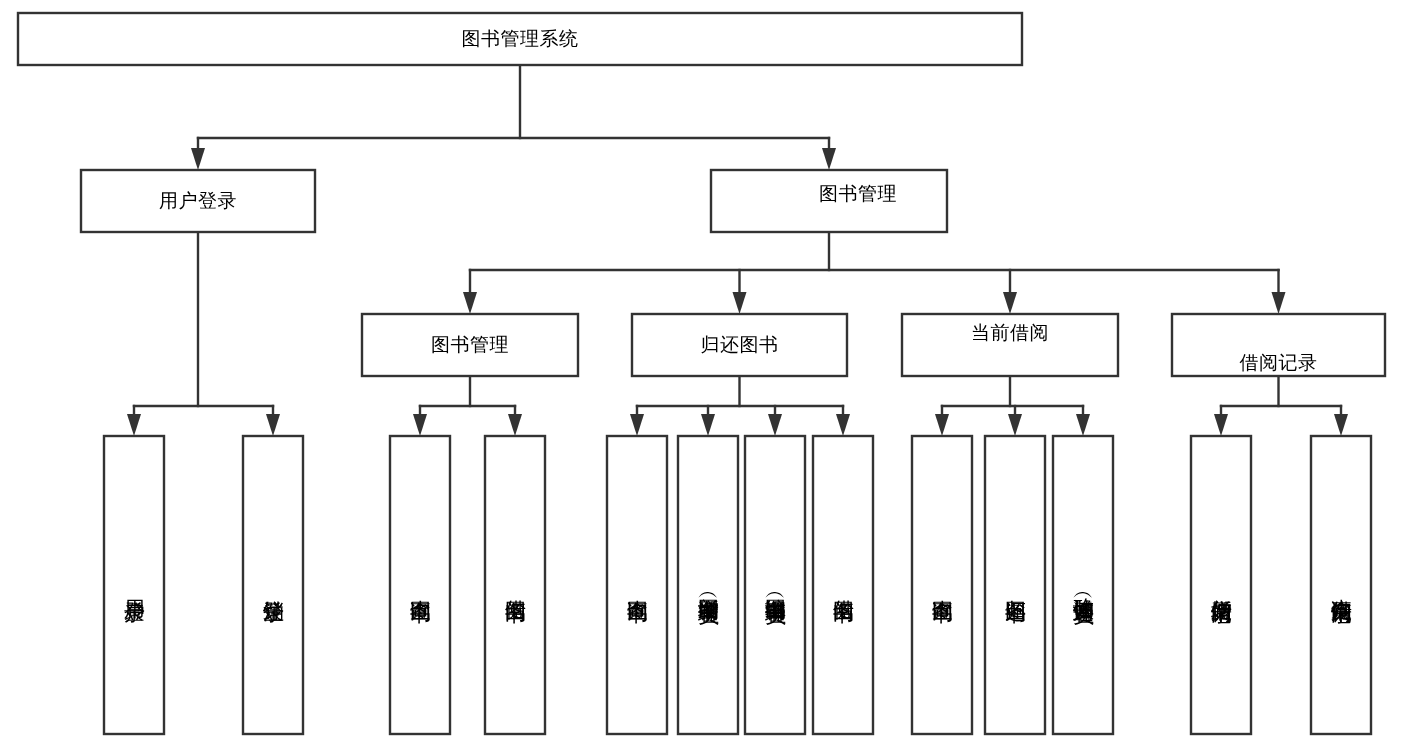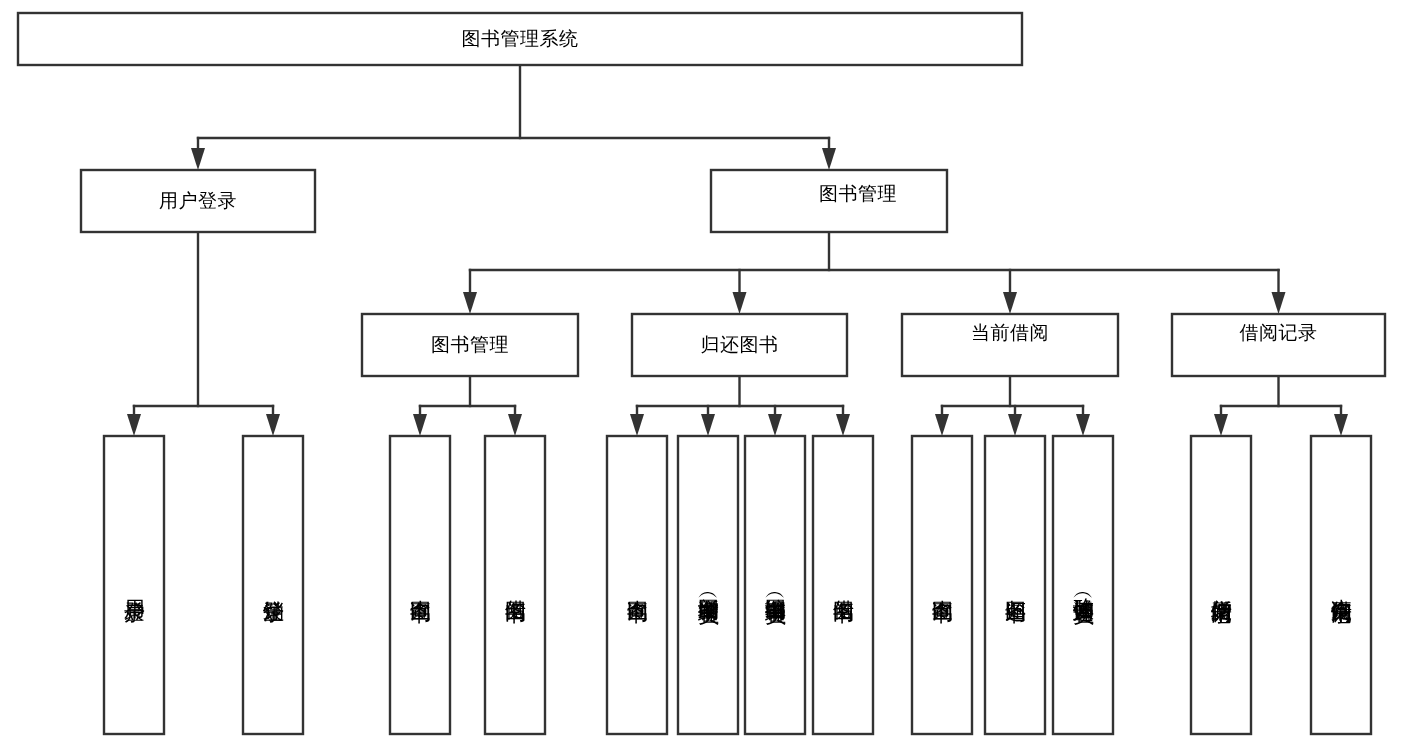--- a/index.html
+++ b/index.html
@@ -162,21 +162,21 @@
       </g>
   </svg>
 
   <div id="labels">
       <div class="node-label-h" style="left: 18px; top: 13px; width: 1004px; height: 52px;">图书管理系统</div>
       <div class="node-label-h" style="left: 81px; top: 170px; width: 234px; height: 62px;">用户登录</div>
       <div class="node-label-h" style="left: 740px; top: 170px; width: 236px; height: 48px;">图书管理</div>
       <div class="node-label-h" style="left: 362px; top: 314px; width: 216px; height: 62px;">图书管理</div>
       <div class="node-label-h" style="left: 632px; top: 314px; width: 215px; height: 62px;">归还图书</div>
       <div class="node-label-h" style="left: 902px; top: 302px; width: 216px; height: 62px;">当前借阅</div>
-      <div class="node-label-h" style="left: 1172px; top: 302px; width: 213px; height: 62px;">借阅记录</div>
+      <div class="node-label-h" style="left: 1172px; top: 332px; width: 213px; height: 62px;">借阅记录</div>
       <div class="node-label-v" style="left: 104px; top: 436px; width: 60px; height: 298px;">用户登录</div>
       <div class="node-label-v" style="left: 243px; top: 436px; width: 60px; height: 298px;">注销登录</div>
       <div class="node-label-v" style="left: 390px; top: 436px; width: 60px; height: 298px;">查询图书</div>
       <div class="node-label-v" style="left: 485px; top: 436px; width: 60px; height: 298px;">借阅图书</div>
       <div class="node-label-v" style="left: 607px; top: 436px; width: 60px; height: 298px;">查询图书</div>
       <div class="node-label-v" style="left: 678px; top: 436px; width: 60px; height: 298px;">新增图书（管理员）</div>
       <div class="node-label-v" style="left: 745px; top: 436px; width: 60px; height: 298px;">编辑图书（管理员）</div>
       <div class="node-label-v" style="left: 813px; top: 436px; width: 60px; height: 298px;">借阅图书</div>
       <div class="node-label-v" style="left: 912px; top: 436px; width: 60px; height: 298px;">查询图书</div>
       <div class="node-label-v" style="left: 985px; top: 436px; width: 60px; height: 298px;">归还图书</div>

